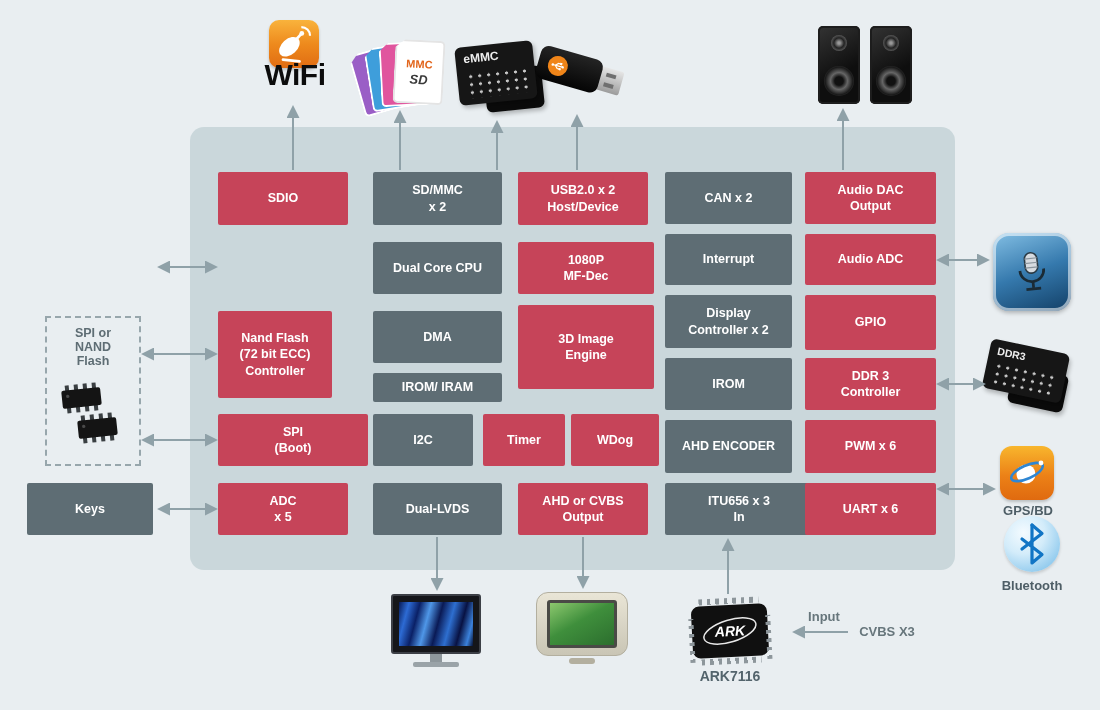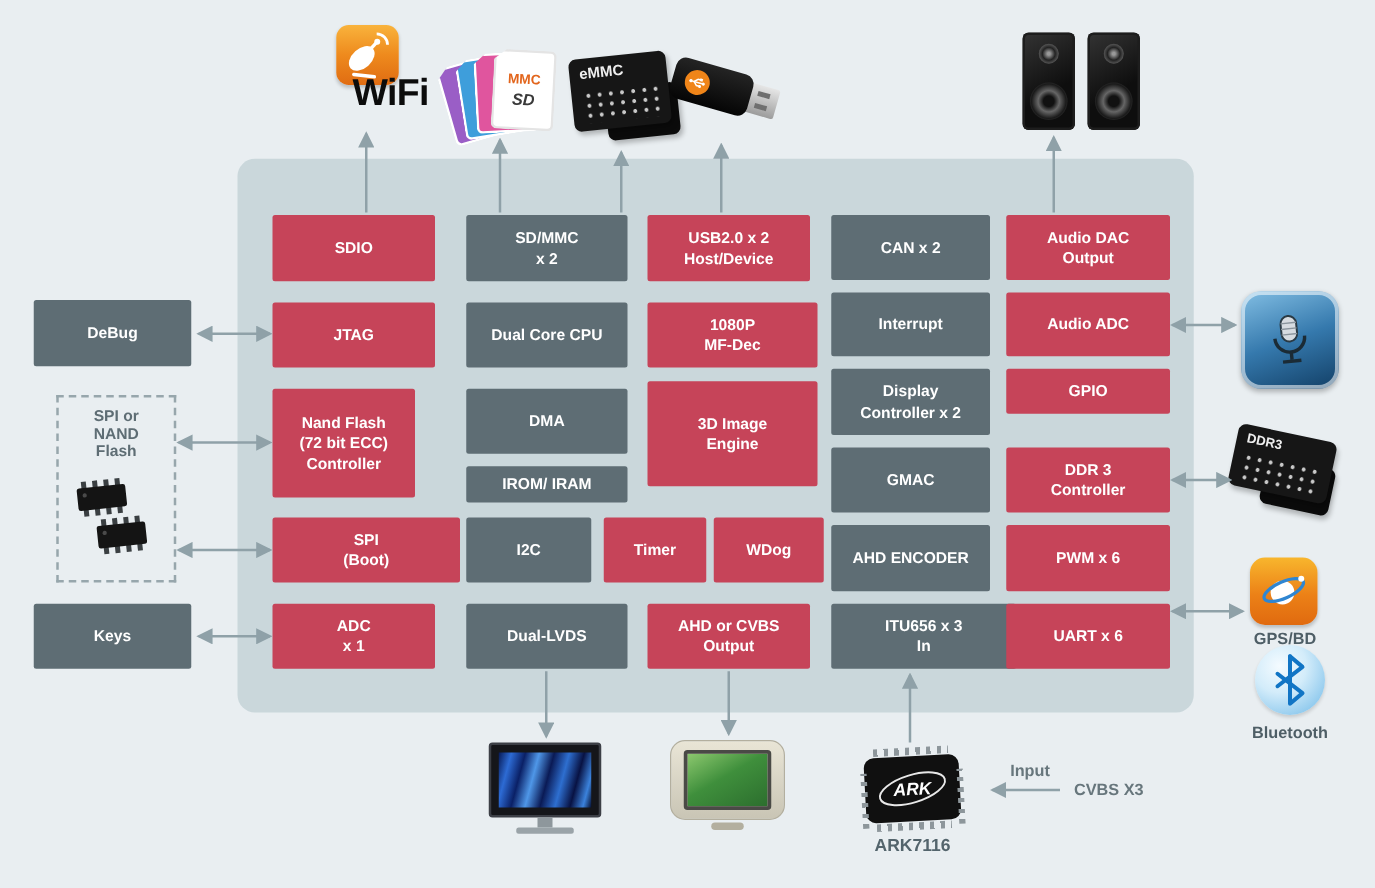--- a/index.html
+++ b/index.html
@@ -9,21 +9,21 @@
   .red{background:#c64459;}
   .slate{background:#5e6d74;}
   .dashed{position:absolute;border:2px dashed #97a6ac;}
   .dashlabel{color:#5e6d74;font-weight:700;font-size:12.5px;text-align:center;white-space:pre-line;padding-top:8px;}
   .cap{position:absolute;color:#4e5e66;font-weight:700;text-align:center;}
   .arrows{position:absolute;left:0;top:0;z-index:50;pointer-events:none;}
   text{font-family:"Liberation Sans",sans-serif;}
 
   
   .wifi-tile{position:absolute;width:50px;height:48px;border-radius:10px;background:linear-gradient(180deg,#f9b33c,#ee8a1d 50%,#e06c12);box-shadow:0 2px 3px rgba(0,0,0,.2);display:flex;align-items:center;justify-content:center;}
-  .wifi-text{position:absolute;font-weight:800;font-size:30px;color:#0c0c0c;text-align:right;letter-spacing:-.5px;}
+  .wifi-text{position:absolute;font-weight:800;font-size:30px;color:#0c0c0c;text-align:center;letter-spacing:-.5px;}
 
   
   .cards{position:absolute;}
   .card{position:absolute;width:46px;height:60px;border-radius:5px;border:2px solid #fff;clip-path:polygon(20% 0,100% 0,100% 100%,0 100%,0 13%);}
   .card.front{background:#fff;border-color:#e4e4e4;display:flex;flex-direction:column;align-items:center;justify-content:center;gap:2px;}
   .mmc{color:#e2651c;font-weight:800;font-size:11px;}
   .sd{color:#3a3a3a;font-weight:800;font-size:13px;font-style:italic;}
 
   
   .chip{position:absolute;}
@@ -71,28 +71,27 @@
   .ann{position:absolute;color:#67767c;font-weight:700;font-size:13px;text-align:center;}
 </style>
 </head>
 <body>
 
 <div id="canvas">
 
   <div class="container"></div>
 
   <div class="blk red" style="left:218px;top:172px;width:130px;height:53px">SDIO</div>
-  <div class="blk red" style="left:218px;top:242px;width:130px;height:52px">JTAG</div>
   <div class="blk red" style="left:218px;top:311px;width:114px;height:87px">Nand Flash
 (72 bit ECC)
 Controller</div>
   <div class="blk red" style="left:218px;top:414px;width:150px;height:52px">SPI
 (Boot)</div>
   <div class="blk red" style="left:218px;top:483px;width:130px;height:52px">ADC
-x 1</div>
+x 5</div>
 
   <div class="blk slate" style="left:373px;top:172px;width:129px;height:53px">SD/MMC
 x 2</div>
   <div class="blk slate" style="left:373px;top:242px;width:129px;height:52px">Dual Core CPU</div>
   <div class="blk slate" style="left:373px;top:373px;width:129px;height:29px">IROM/ IRAM</div>
   <div class="blk slate" style="left:373px;top:311px;width:129px;height:52px">DMA</div>
   <div class="blk slate" style="left:373px;top:414px;width:100px;height:52px">I2C</div>
   <div class="blk slate" style="left:373px;top:483px;width:129px;height:52px">Dual-LVDS</div>
 
   <div class="blk red" style="left:518px;top:172px;width:130px;height:53px">USB2.0 x 2
@@ -103,35 +102,34 @@
 Engine</div>
   <div class="blk red" style="left:483px;top:414px;width:82px;height:52px">Timer</div>
   <div class="blk red" style="left:571px;top:414px;width:88px;height:52px">WDog</div>
   <div class="blk red" style="left:518px;top:483px;width:130px;height:52px">AHD or CVBS
 Output</div>
 
   <div class="blk slate" style="left:665px;top:172px;width:127px;height:52px">CAN x 2</div>
   <div class="blk slate" style="left:665px;top:234px;width:127px;height:51px">Interrupt</div>
   <div class="blk slate" style="left:665px;top:295px;width:127px;height:53px">Display
 Controller x 2</div>
-  <div class="blk slate" style="left:665px;top:358px;width:127px;height:52px">GMAC</div>
+  <div class="blk slate" style="left:665px;top:358px;width:127px;height:52px">IROM</div>
   <div class="blk slate" style="left:665px;top:420px;width:127px;height:53px">AHD ENCODER</div>
   <div class="blk slate" style="left:665px;top:483px;width:148px;height:52px">ITU656 x 3
 In</div>
 
   <div class="blk red" style="left:805px;top:172px;width:131px;height:52px">Audio DAC
 Output</div>
   <div class="blk red" style="left:805px;top:234px;width:131px;height:51px">Audio ADC</div>
-  <div class="blk red" style="left:805px;top:295px;width:131px;height:36px">GPIO</div>
+  <div class="blk red" style="left:805px;top:295px;width:131px;height:55px">GPIO</div>
   <div class="blk red" style="left:805px;top:358px;width:131px;height:52px">DDR 3
 Controller</div>
   <div class="blk red" style="left:805px;top:420px;width:131px;height:53px">PWM x 6</div>
   <div class="blk red" style="left:805px;top:483px;width:131px;height:52px">UART x 6</div>
 
-  <div class="blk slate" style="left:27px;top:240px;width:126px;height:53px">DeBug</div>
   <div class="dashed" style="left:45px;top:316px;width:92px;height:146px">
     <div class="dashlabel">SPI or
 NAND
 Flash</div>
     <svg class="soic" style="left:8px;top:64px;transform:rotate(-6deg)" viewBox="0 0 52 32">
       <g fill="#3a3f42">
         <rect x="11" y="2" width="4" height="6"></rect>
           <rect x="20" y="2" width="4" height="6"></rect>
           <rect x="29" y="2" width="4" height="6"></rect>
           <rect x="38" y="2" width="4" height="6"></rect>

